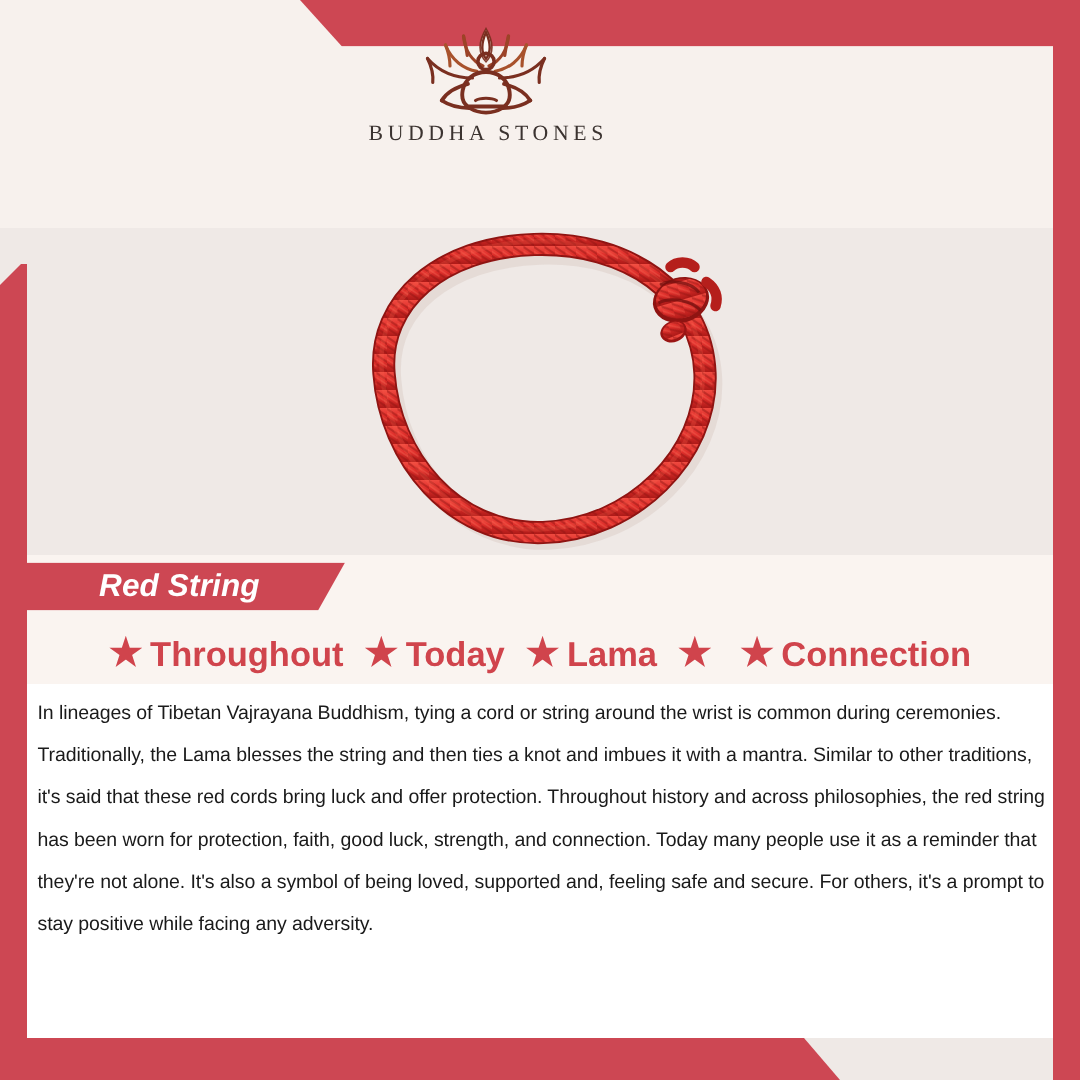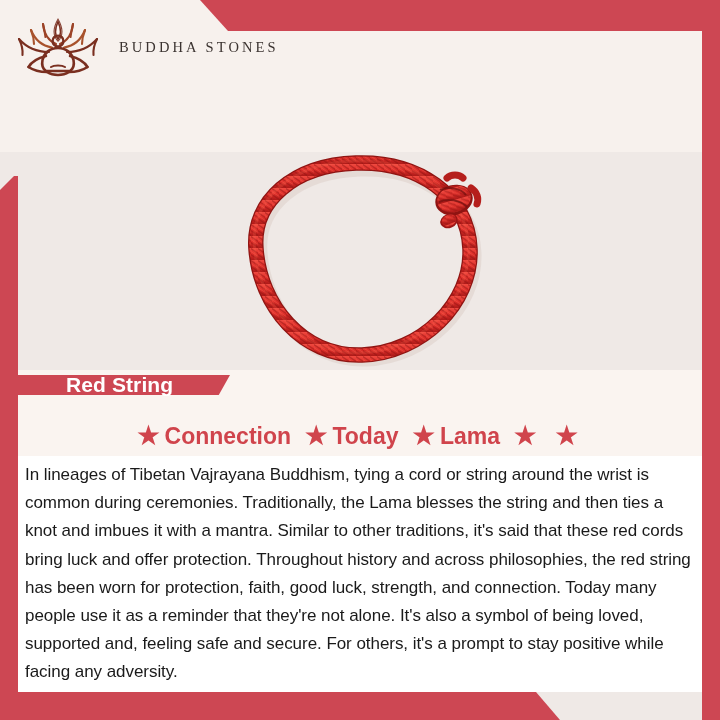--- a/index.html
+++ b/index.html
@@ -48,21 +48,21 @@
   }
   .bar-bottom{
     position:absolute;left:0;bottom:0;width:560px;height:28px;
     background:#cd4753;
     clip-path:polygon(0 0, 536px 0, 560px 28px, 0 28px);
   }
 
   
   .logo{
     position:absolute;left:0;top:14px;width:648px;
-    display:flex;flex-direction:row;align-items:center;
+    display:flex;flex-direction:column;align-items:center;
   }
   .logo-mark{width:116px;height:64px;display:block;}
   .logo-word{
     margin-top:3px;
     font-family:"Liberation Serif", serif;
     font-size:14.5px;letter-spacing:3.1px;
     color:#3b3330;font-weight:400;
     padding-left:3px;
   }
 
@@ -83,24 +83,24 @@
   }
 
   
   .photo{
     position:absolute;left:223px;top:152px;width:280px;height:218px;
   }
   .photo svg{display:block;width:280px;height:218px;}
 
   
   .ribbon{
-    position:absolute;left:18px;top:375px;width:212px;height:20px;
+    position:absolute;left:18px;top:375px;width:212px;height:32px;
     background:#cd4753;
     clip-path:polygon(0 0, 212px 0, 194px 32px, 0 32px);
-    display:flex;align-items:center;
+    display:flex;align-items:center;font-style:italic;
   }
   .ribbon-text{
     color:#ffffff;font-weight:700;font-size:21px;
     padding-left:48px;letter-spacing:.1px;white-space:nowrap;
     font-family:"Liberation Sans Narrow","Liberation Sans", sans-serif;
   }
 
   
   .benefits{
     position:absolute;left:18px;top:419px;width:684px;height:34px;
@@ -121,21 +121,21 @@
 
   
   .body-block{
     position:absolute;left:18px;top:456px;width:684px;height:236px;
     background:#ffffff;
   }
   .body-text{
     position:absolute;left:7px;top:5px;width:672px;
     color:#1a1a1a;
     font-family:"Liberation Sans Narrow","Liberation Sans", sans-serif;
-    font-size:17px;
+    font-size:13px;
     line-height:28.2px;
     font-weight:400;
     text-align:left;
     letter-spacing:-.05px;
   }
 </style>
 </head>
 <body>
 
 <div id="poster">
@@ -222,35 +222,36 @@
     </svg>
   </div>
 
   <div class="ribbon">
     <span class="ribbon-text">Red String</span>
   </div>
 
   <div class="benefits">
     <span class="benefit">
       <span class="star">★</span>
+      <span>Throughout</span>
+    </span>
+    <span class="benefit">
+      <span class="star">★</span>
+      <span>Today</span>
+    </span>
+    <span class="benefit">
+      <span class="star">★</span>
+      <span>Lama</span>
+    </span>
+    <span class="benefit">
+      <span class="star">★</span>
+    </span>
+    <span class="benefit">
+      <span class="star">★</span>
       <span>Connection</span>
-    </span>
-    <span class="benefit">
-      <span class="star">★</span>
-      <span>Today</span>
-    </span>
-    <span class="benefit">
-      <span class="star">★</span>
-      <span>Lama</span>
-    </span>
-    <span class="benefit">
-      <span class="star">★</span>
-    </span>
-    <span class="benefit">
-      <span class="star">★</span>
     </span>
   </div>
 
   <div class="body-block">
     <div class="body-text">In lineages of Tibetan Vajrayana Buddhism, tying a cord or string around the wrist is common during ceremonies. Traditionally, the Lama blesses the string and then ties a knot and imbues it with a mantra. Similar to other traditions, it's said that these red cords bring luck and offer protection. Throughout history and across philosophies, the red string has been worn for protection, faith, good luck, strength, and connection. Today many people use it as a reminder that they're not alone. It's also a symbol of being loved, supported and, feeling safe and secure. For others, it's a prompt to stay positive while facing any adversity.</div>
   </div>
 
 </div>
 
 </body></html>

